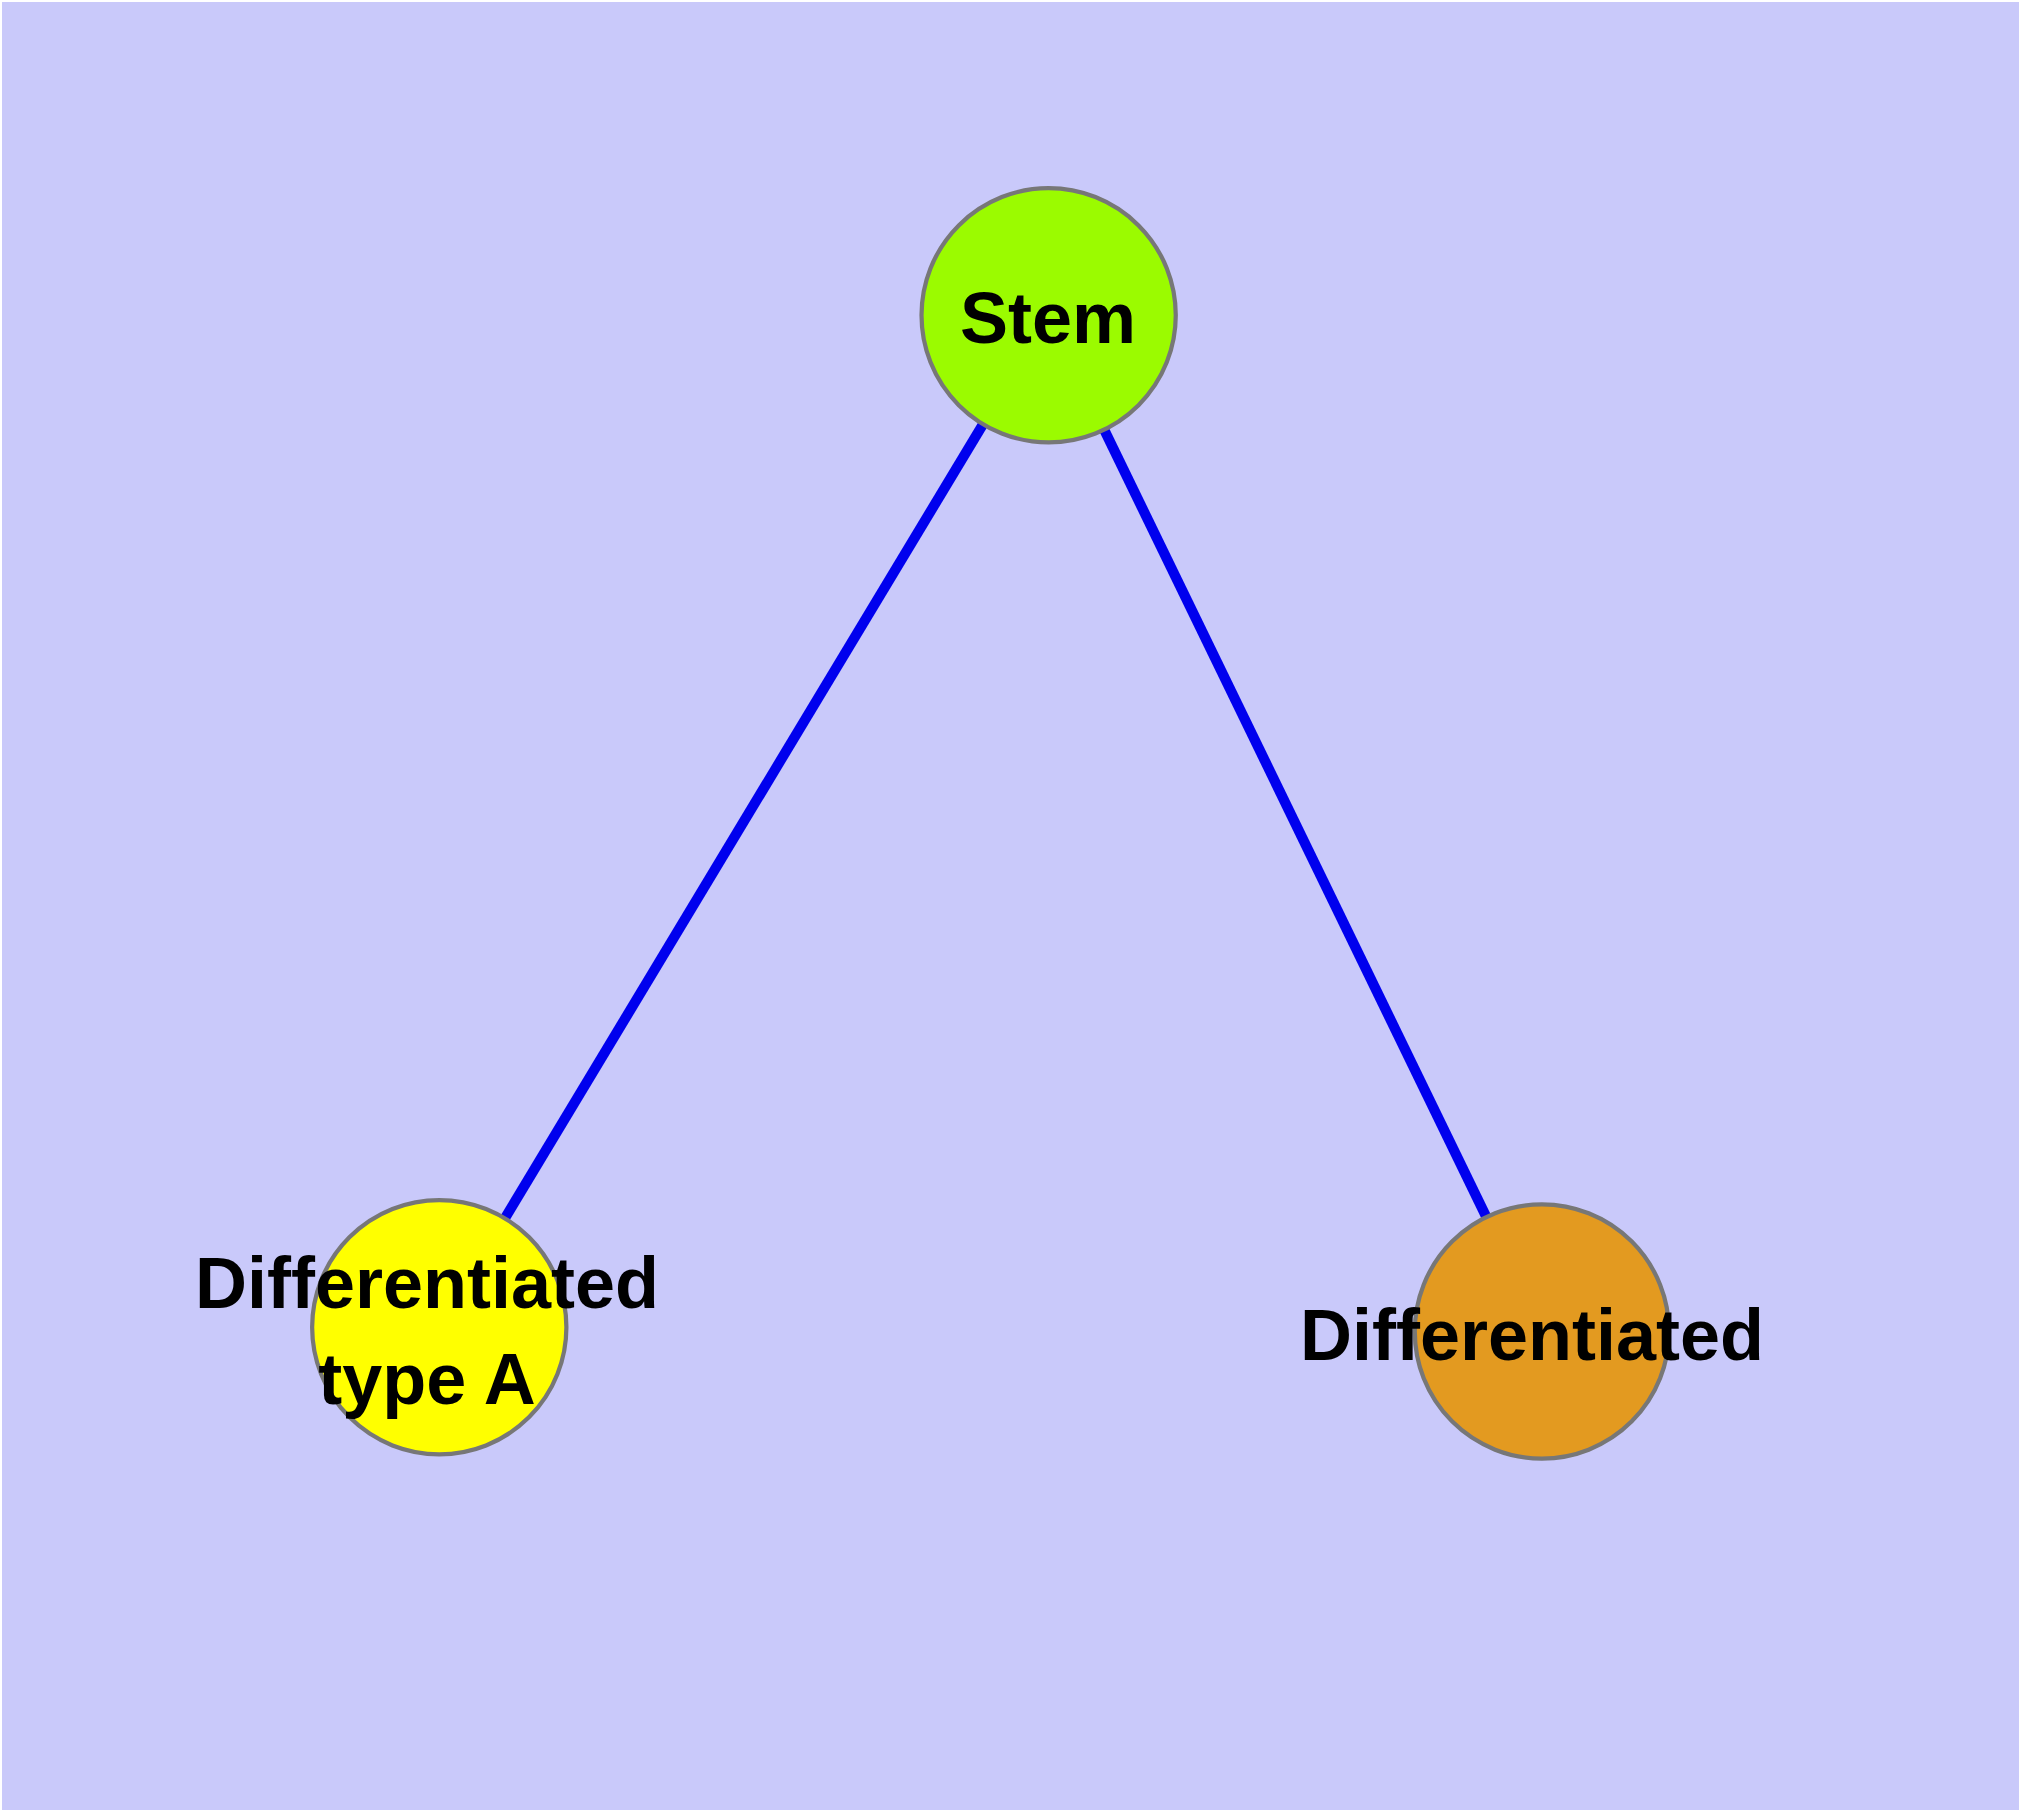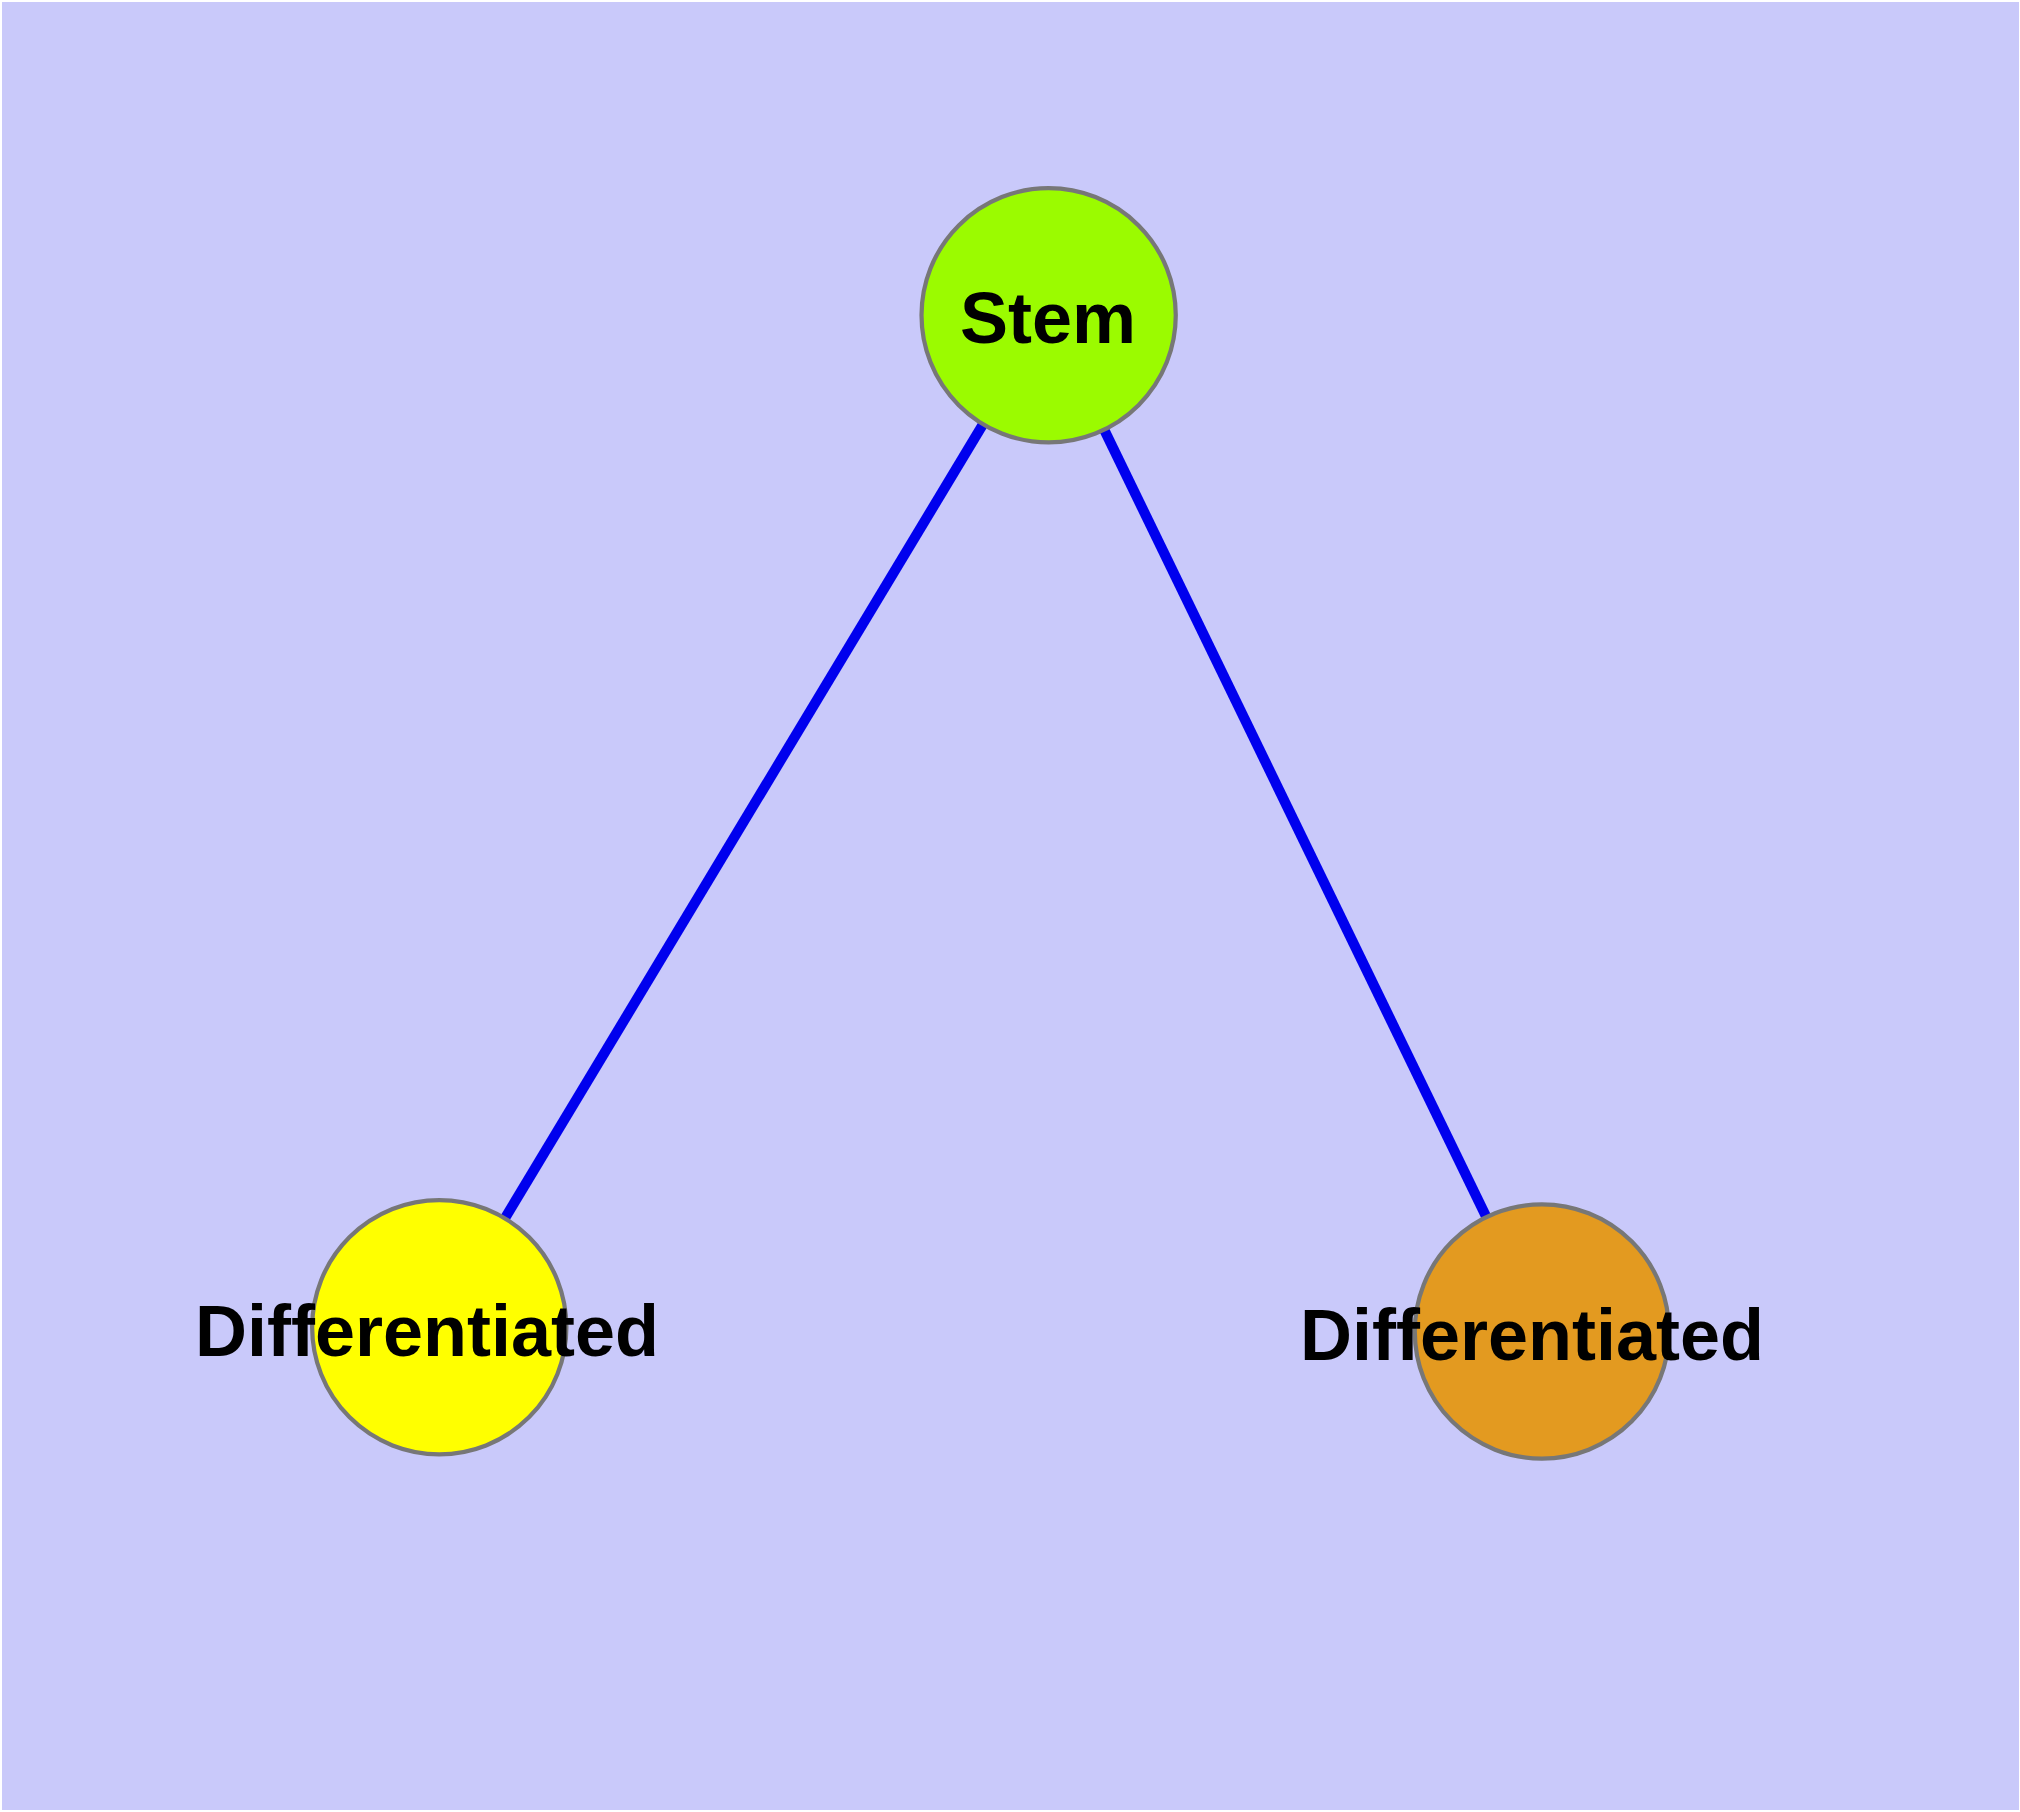--- a/index.html
+++ b/index.html
@@ -54,18 +54,19 @@
       <circle cx="1819" cy="1571" r="150" fill="#e39a20" stroke="#777777" stroke-width="5"></circle>
     </g>
 </svg>
 
 <div id="labels-layer">
     <div class="node-label" style="left: 1048px; top: 315px; color: rgb(0, 0, 0); font-size: 72px; line-height: 90px;">
       <span class="label-line">Stem</span>
     </div>
     <div class="node-label" style="left: 427px; top: 1328px; color: rgb(0, 0, 0); font-size: 72px; line-height: 90px;">
       <span class="label-line">Differentiated</span>
+      <span class="label-line">type A</span>
     </div>
     <div class="node-label" style="left: 1532px; top: 1332px; color: rgb(0, 0, 0); font-size: 72px; line-height: 90px;">
       <span class="label-line">Differentiated</span>
     </div>
   </div>
 
 
 </body></html>

